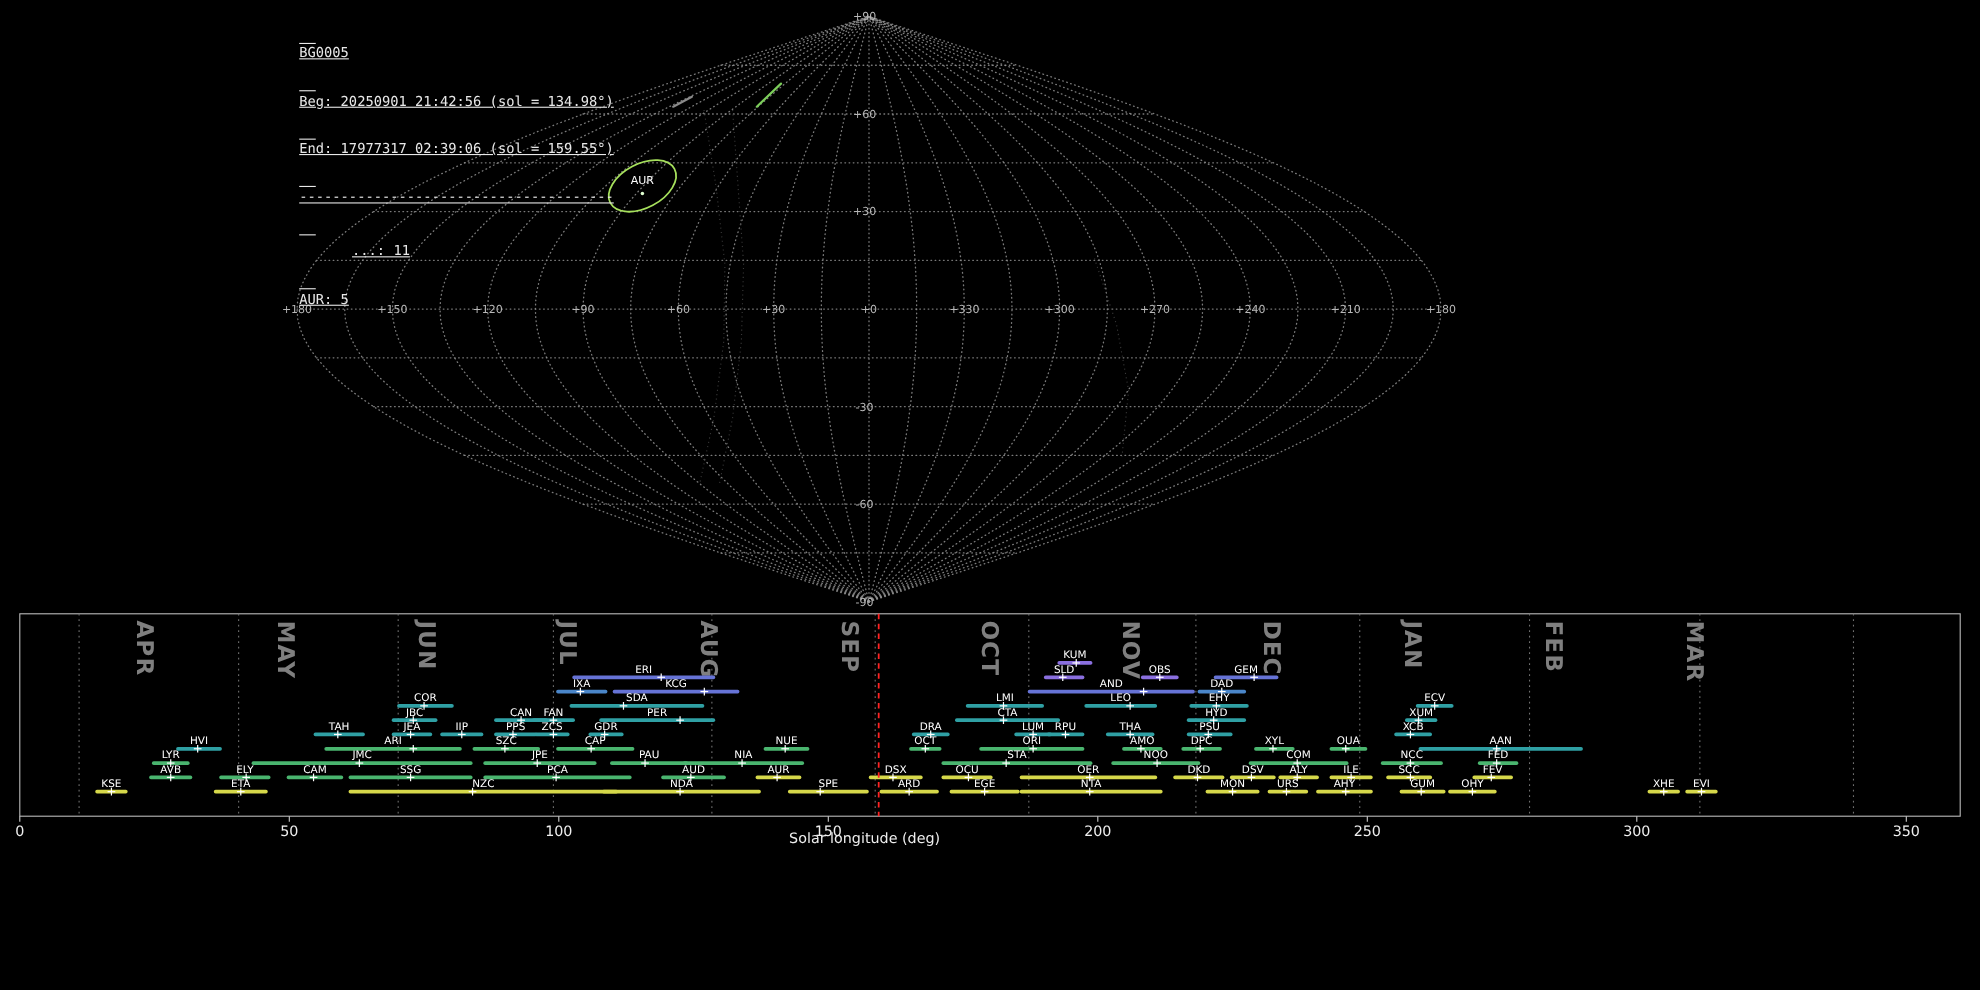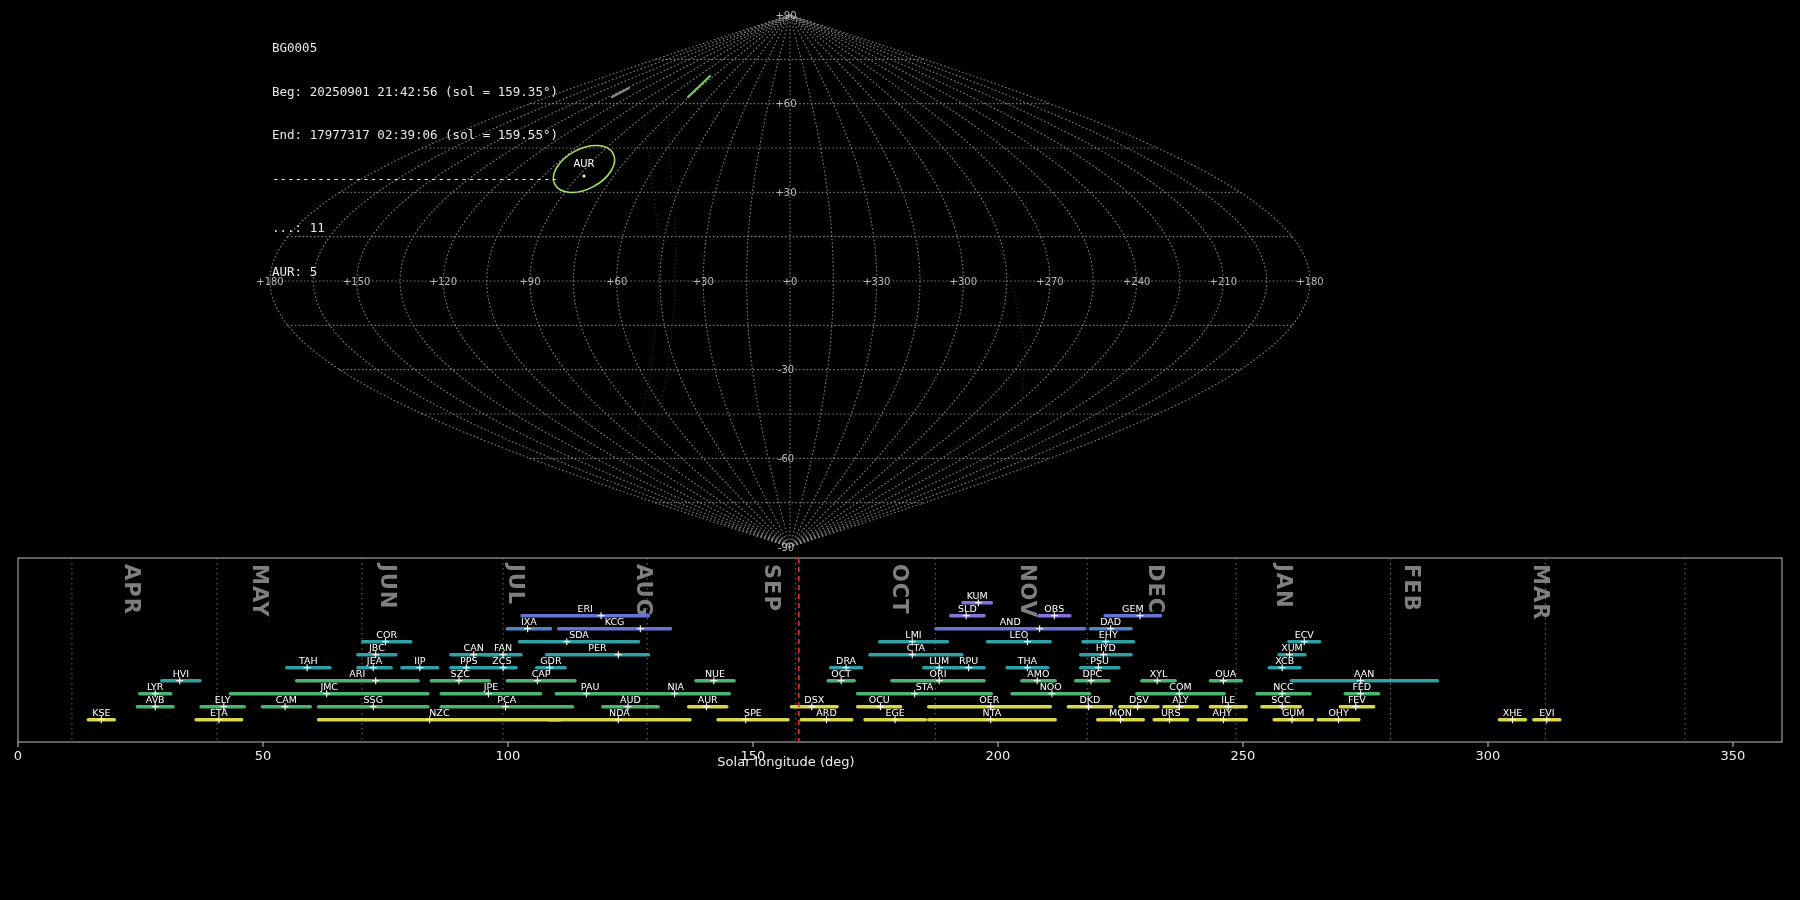--- a/index.html
+++ b/index.html
@@ -1,23 +1,23 @@
 <!DOCTYPE html>
 <html><head>
 <meta charset="utf-8">
 <style>
   html,body{margin:0;padding:0;background:#000;}
   body{width:1800px;height:900px;overflow:hidden;position:relative;}
   #scene{position:absolute;left:0;top:0;}
   .header-block{
     position:absolute;left:272px;top:12px;
     font:12.5px "DejaVu Sans Mono", monospace;
-    color:#e8e8e8;line-height:14.5px;white-space:pre;z-index:5;
+    color:#e8e8e8;line-height:14.5px;white-space:pre;z-index:5;text-decoration:underline;
   }
-  .header-block .counts{margin-top:6px;}
+  .header-block .counts{margin-top:6px;margin-left:48px;}
   .map-label{font:10px "DejaVu Sans", sans-serif;fill:#b8b8b8;}
   .radiant-label{font:10px "DejaVu Sans", sans-serif;fill:#ffffff;}
   .month-label{font:bold 21px "DejaVu Sans", sans-serif;fill:#7f7f7f;letter-spacing:1px;}
   .bar-label{font:9.5px "DejaVu Sans", sans-serif;fill:#ffffff;}
   .tick-label{font:13px "DejaVu Sans", sans-serif;fill:#eeeeee;}
   .axis-title{font:13px "DejaVu Sans", sans-serif;fill:#eeeeee;}
 </style>
 </head>
 <body>
 
@@ -655,18 +655,18 @@
       <line x1="1488" y1="742" x2="1488" y2="747" stroke="#cccccc" stroke-width="1"></line>
       <text x="1488" y="760" text-anchor="middle" class="tick-label">300</text>
       <line x1="1733.0000000000002" y1="742" x2="1733.0000000000002" y2="747" stroke="#cccccc" stroke-width="1"></line>
       <text x="1733.0000000000002" y="760" text-anchor="middle" class="tick-label">350</text>
     </g>
   <text id="xlabel" x="786" y="766" text-anchor="middle" class="axis-title">Solar longitude (deg)</text>
 </svg>
 
 <div class="header-block">
   <div>BG0005</div>
-  <div>Beg: 20250901 21:42:56 (sol = 159.35°)</div>
+  <div>Beg: 20250901 21:42:56 (sol = 134.98°)</div>
   <div>End: 17977317 02:39:06 (sol = 159.55°)</div>
   <div>--------------------------------------</div>
   <div class="counts">...: 11</div>
   <div>AUR: 5</div>
 </div>
 
 </body></html>

